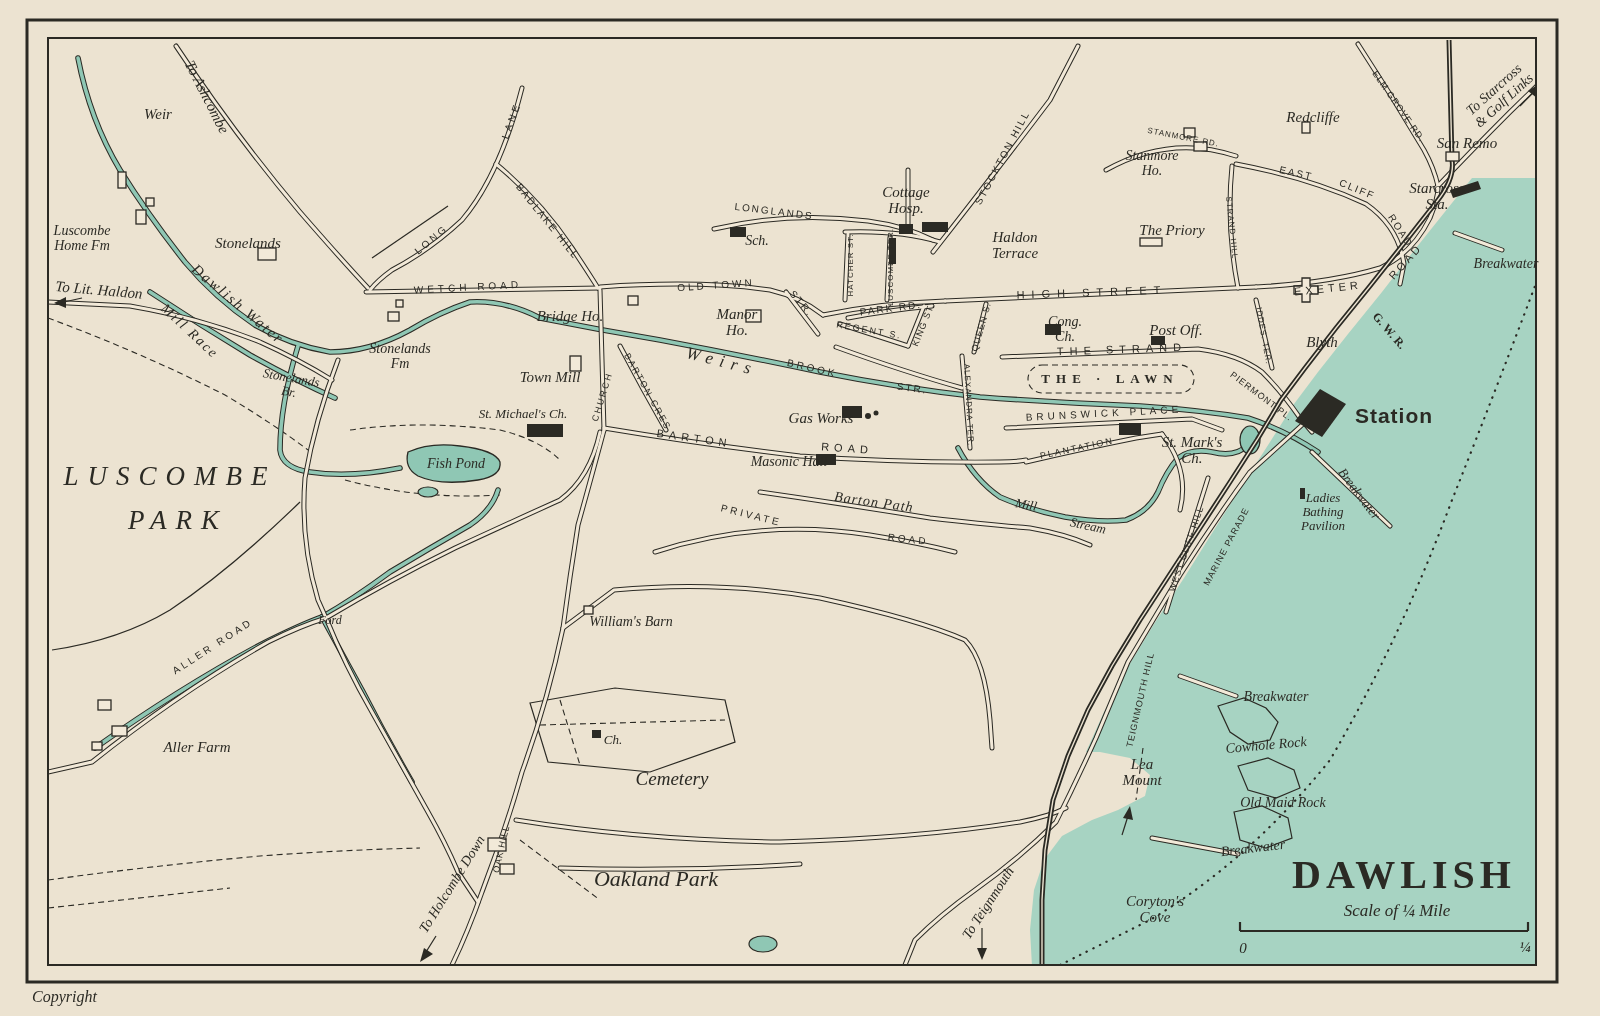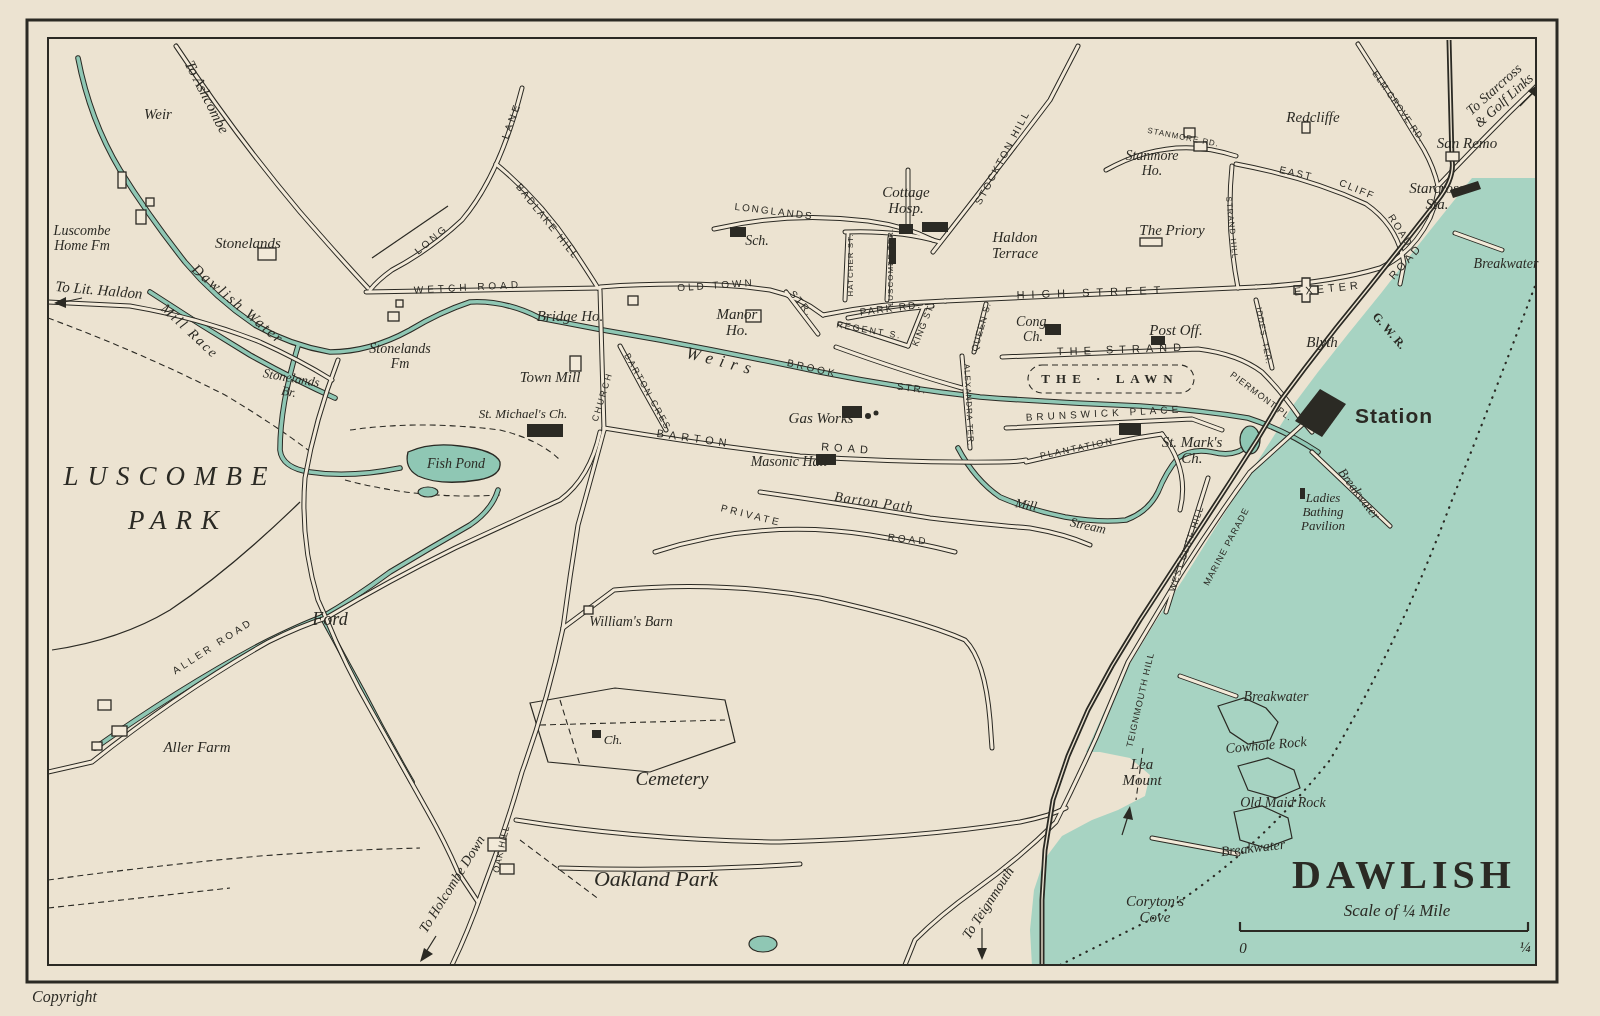--- a/index.html
+++ b/index.html
@@ -231,21 +231,21 @@
       <div class="lbl place" style="left: 82px; top: 238px; font-size: 14px; transform: translate(-50%, -50%) rotate(0deg);">Luscombe
 Home Fm</div>
       <div class="lbl dest" style="left: 99px; top: 290px; font-size: 15px; transform: translate(-50%, -50%) rotate(5deg);">To Lit. Haldon</div>
       <div class="lbl place" style="left: 248px; top: 243px; font-size: 15px; transform: translate(-50%, -50%) rotate(0deg);">Stonelands</div>
       <div class="lbl water" style="left: 238px; top: 304px; font-size: 15px; letter-spacing: 2px; transform: translate(-50%, -50%) rotate(40deg);">Dawlish Water</div>
       <div class="lbl water" style="left: 190px; top: 331px; font-size: 14px; letter-spacing: 2px; transform: translate(-50%, -50%) rotate(43deg);">Mill Race</div>
       <div class="lbl place" style="left: 290px; top: 385px; font-size: 13px; transform: translate(-50%, -50%) rotate(10deg);">Stonelands
 Br.</div>
       <div class="lbl park" style="left: 170px; top: 477px; font-size: 27px; letter-spacing: 9px; transform: translate(-50%, -50%) rotate(0deg);">LUSCOMBE</div>
       <div class="lbl park" style="left: 178px; top: 521px; font-size: 27px; letter-spacing: 9px; transform: translate(-50%, -50%) rotate(0deg);">PARK</div>
-      <div class="lbl place" style="left: 330px; top: 620px; font-size: 18px; transform: translate(-50%, -50%) rotate(0deg);">Ford</div>
+      <div class="lbl place" style="left: 330px; top: 620px; font-size: 12px; transform: translate(-50%, -50%) rotate(0deg);">Ford</div>
       <div class="lbl road" style="left: 213px; top: 647px; font-size: 10px; letter-spacing: 3px; transform: translate(-50%, -50%) rotate(-33deg);">ALLER ROAD</div>
       <div class="lbl place" style="left: 197px; top: 747px; font-size: 15px; transform: translate(-50%, -50%) rotate(0deg);">Aller Farm</div>
       <div class="lbl road" style="left: 432px; top: 240px; font-size: 10px; letter-spacing: 3px; transform: translate(-50%, -50%) rotate(-40deg);">LONG</div>
       <div class="lbl road" style="left: 512px; top: 121px; font-size: 10px; letter-spacing: 3px; transform: translate(-50%, -50%) rotate(-70deg);">LANE</div>
       <div class="lbl road" style="left: 547px; top: 222px; font-size: 10px; letter-spacing: 2px; transform: translate(-50%, -50%) rotate(51deg);">BADLAKE HILL</div>
       <div class="lbl road" style="left: 468px; top: 288px; font-size: 10px; letter-spacing: 4px; transform: translate(-50%, -50%) rotate(-3deg);">WETCH ROAD</div>
       <div class="lbl place" style="left: 400px; top: 356px; font-size: 14px; transform: translate(-50%, -50%) rotate(0deg);">Stonelands
 Fm</div>
       <div class="lbl place" style="left: 570px; top: 316px; font-size: 15px; transform: translate(-50%, -50%) rotate(0deg);">Bridge Ho.</div>
       <div class="lbl place" style="left: 550px; top: 377px; font-size: 15px; transform: translate(-50%, -50%) rotate(0deg);">Town Mill</div>
@@ -266,21 +266,21 @@
       <div class="lbl road" style="left: 1003px; top: 158px; font-size: 10px; letter-spacing: 2px; transform: translate(-50%, -50%) rotate(-62deg);">STOCKTON HILL</div>
       <div class="lbl road" style="left: 851px; top: 265px; font-size: 8px; letter-spacing: 1px; transform: translate(-50%, -50%) rotate(-90deg);">HATCHER ST.</div>
       <div class="lbl road" style="left: 891px; top: 267px; font-size: 8px; letter-spacing: 1px; transform: translate(-50%, -50%) rotate(-90deg);">LUSCOMBE TER.</div>
       <div class="lbl place" style="left: 1015px; top: 245px; font-size: 15px; transform: translate(-50%, -50%) rotate(0deg);">Haldon
 Terrace</div>
       <div class="lbl road" style="left: 891px; top: 309px; font-size: 10px; letter-spacing: 2px; transform: translate(-50%, -50%) rotate(-7deg);">PARK RD.</div>
       <div class="lbl road" style="left: 869px; top: 331px; font-size: 9px; letter-spacing: 2px; transform: translate(-50%, -50%) rotate(10deg);">REGENT S.</div>
       <div class="lbl road" style="left: 924px; top: 325px; font-size: 9px; letter-spacing: 1px; transform: translate(-50%, -50%) rotate(-68deg);">KING ST.</div>
       <div class="lbl road" style="left: 982px; top: 327px; font-size: 9px; letter-spacing: 1px; transform: translate(-50%, -50%) rotate(-74deg);">QUEEN S.</div>
       <div class="lbl road" style="left: 1092px; top: 293px; font-size: 11px; letter-spacing: 7px; transform: translate(-50%, -50%) rotate(-2deg);">HIGH STREET</div>
-      <div class="lbl place" style="left: 1033px; top: 329px; font-size: 14px; transform: translate(-50%, -50%) rotate(0deg);">Cong.
+      <div class="lbl place" style="left: 1065px; top: 329px; font-size: 14px; transform: translate(-50%, -50%) rotate(0deg);">Cong.
 Ch.</div>
       <div class="lbl place" style="left: 1176px; top: 330px; font-size: 15px; transform: translate(-50%, -50%) rotate(0deg);">Post Off.</div>
       <div class="lbl road" style="left: 1122px; top: 350px; font-size: 11px; letter-spacing: 6px; transform: translate(-50%, -50%) rotate(-2deg);">THE STRAND</div>
       <div class="lbl lawn" style="left: 1110px; top: 379px; font-size: 13px; letter-spacing: 6px; transform: translate(-50%, -50%) rotate(0deg);">THE · LAWN</div>
       <div class="lbl road" style="left: 1104px; top: 414px; font-size: 10px; letter-spacing: 4px; transform: translate(-50%, -50%) rotate(-3deg);">BRUNSWICK PLACE</div>
       <div class="lbl place" style="left: 821px; top: 418px; font-size: 15px; transform: translate(-50%, -50%) rotate(0deg);">Gas Works</div>
       <div class="lbl road" style="left: 694px; top: 439px; font-size: 11px; letter-spacing: 5px; transform: translate(-50%, -50%) rotate(8deg);">BARTON</div>
       <div class="lbl road" style="left: 847px; top: 449px; font-size: 11px; letter-spacing: 5px; transform: translate(-50%, -50%) rotate(4deg);">ROAD</div>
       <div class="lbl place" style="left: 789px; top: 462px; font-size: 14px; transform: translate(-50%, -50%) rotate(0deg);">Masonic Hall</div>
       <div class="lbl place" style="left: 874px; top: 502px; font-size: 14px; letter-spacing: 1px; transform: translate(-50%, -50%) rotate(8deg);">Barton Path</div>

